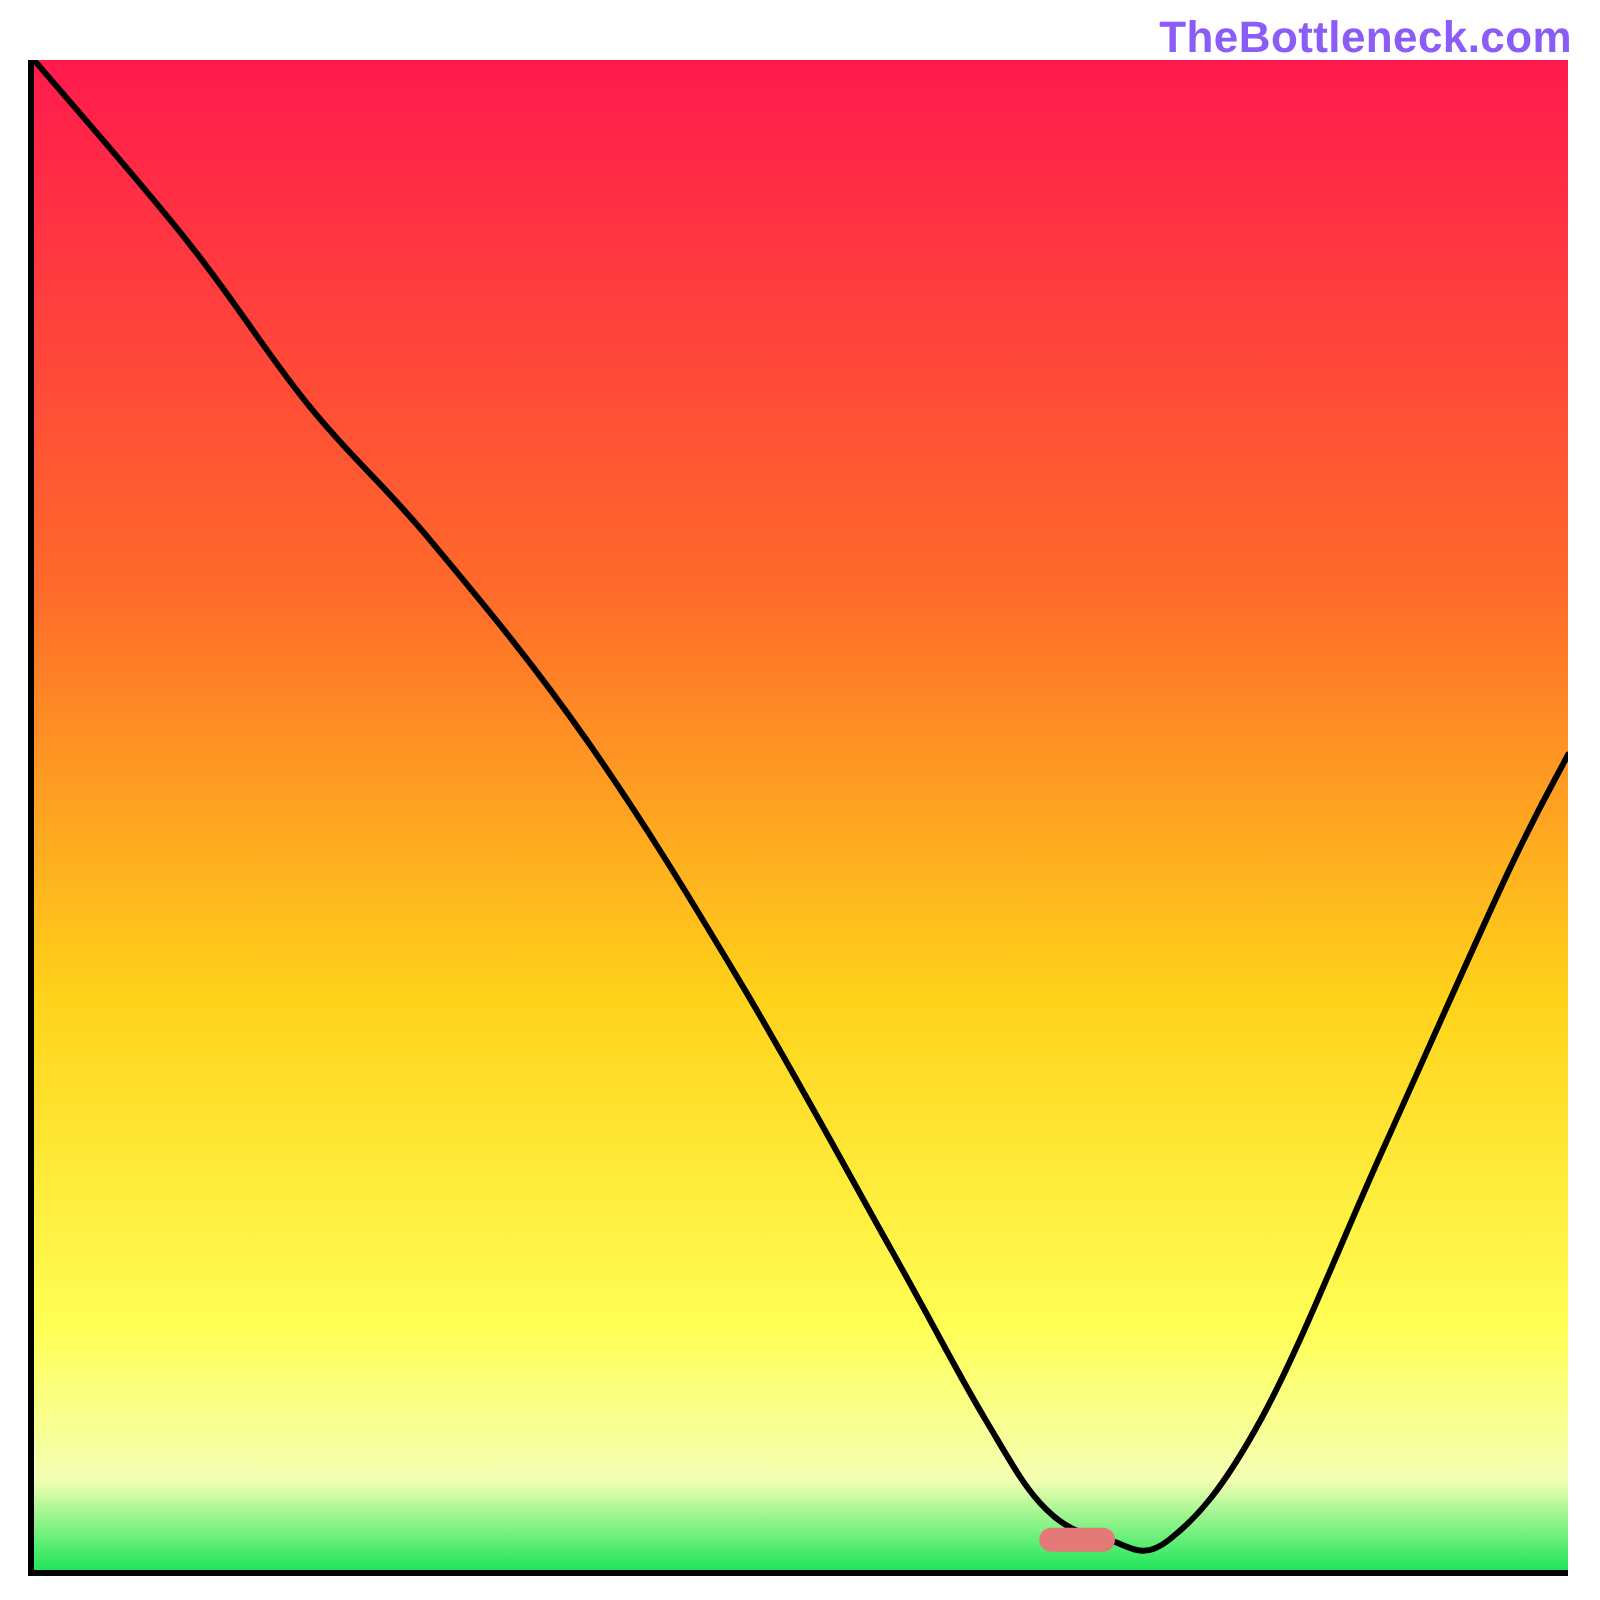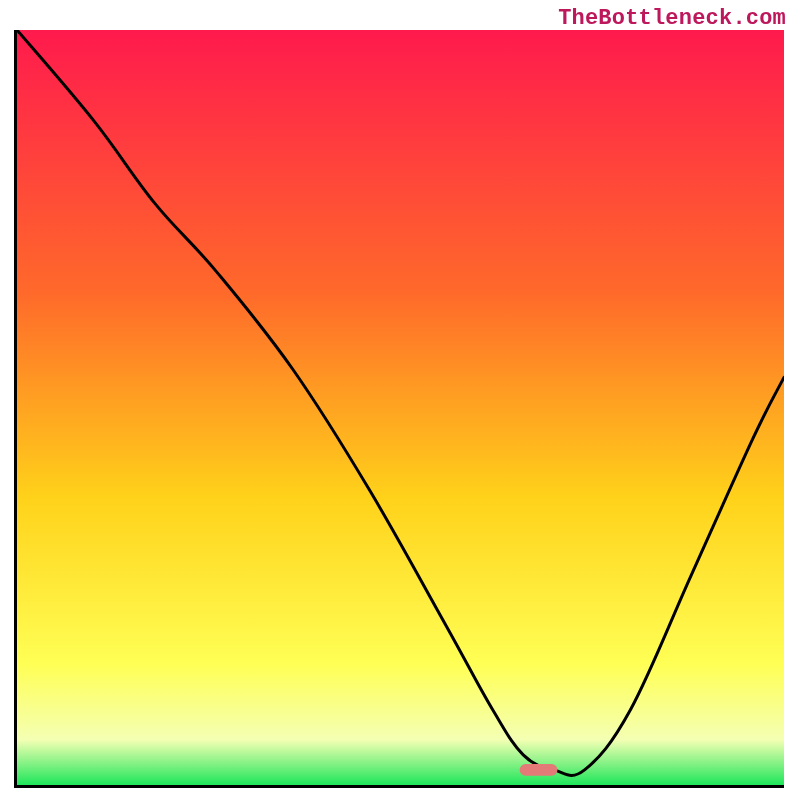--- a/index.html
+++ b/index.html
@@ -7,24 +7,24 @@
     padding: 0;
     width: 800px;
     height: 800px;
     background: #ffffff;
     overflow: hidden;
   }
   .watermark {
     position: absolute;
     top: 6px;
     right: 14px;
-    font-family: Liberation Mono, monospace;
+    font-family: Liberation Sans, sans-serif;
     font-size: 22px;
     font-weight: 600;
-    color: #be185d;
+    color: #8b5cf6;
     letter-spacing: 0.2px;
     z-index: 5;
     user-select: none;
   }
   .plot-wrap {
     position: absolute;
     left: 14px;
     top: 30px;
     width: 770px;
     height: 758px;

